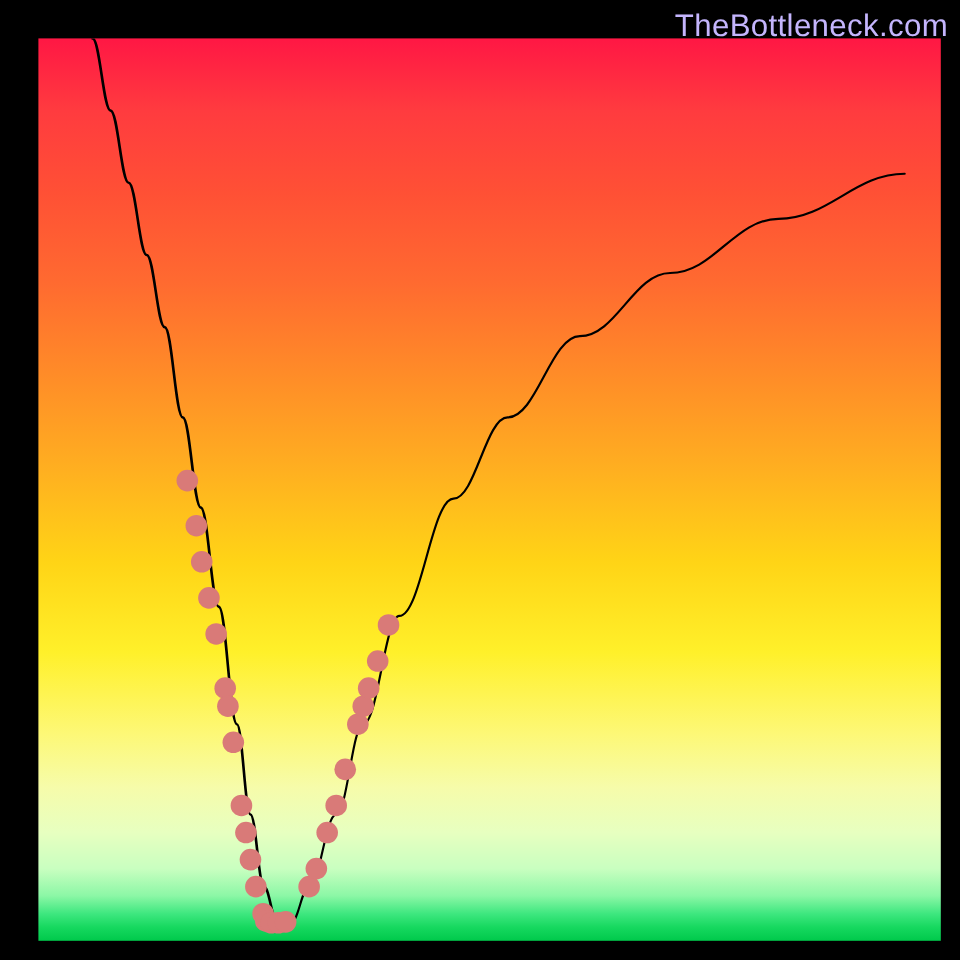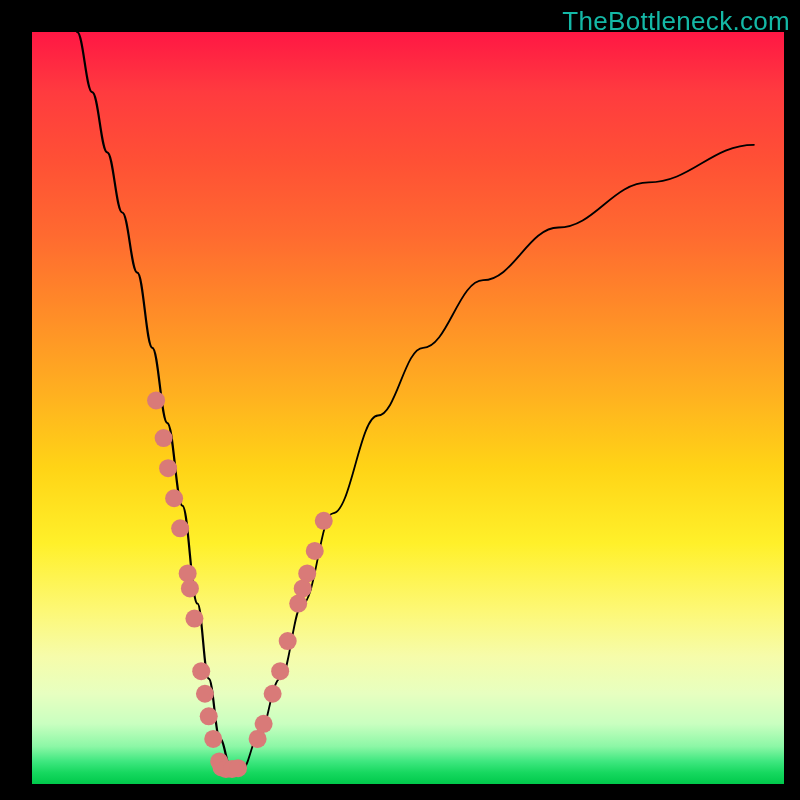--- a/index.html
+++ b/index.html
@@ -38,21 +38,21 @@
       #c9ffc0 92%,
       #8cf7a6 95%,
       #3ee77f 97%,
       #16d85f 98.5%,
       #00c94b 100%);
   }
   .watermark {
     position: absolute;
     top: 6px;
     right: 10px;
-    color: #14b8a6;
+    color: #c4b5fd;
     font-size: 26px;
     letter-spacing: 0.3px;
     font-weight: 400;
     user-select: none;
   }
   svg.curves {
     position: absolute;
     left: 0;
     top: 0;
     width: 752px;

